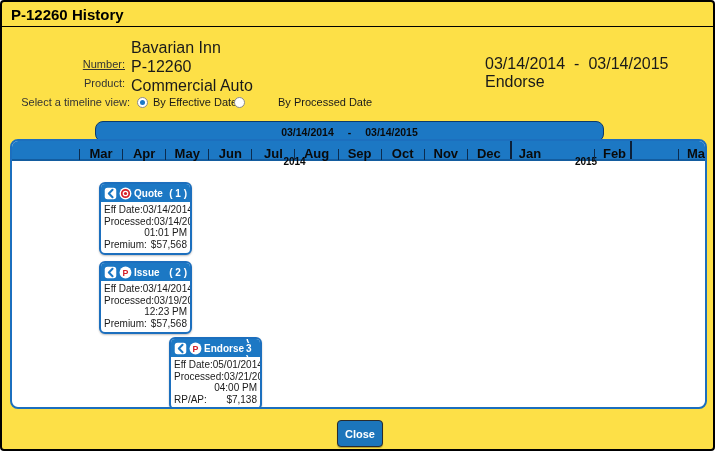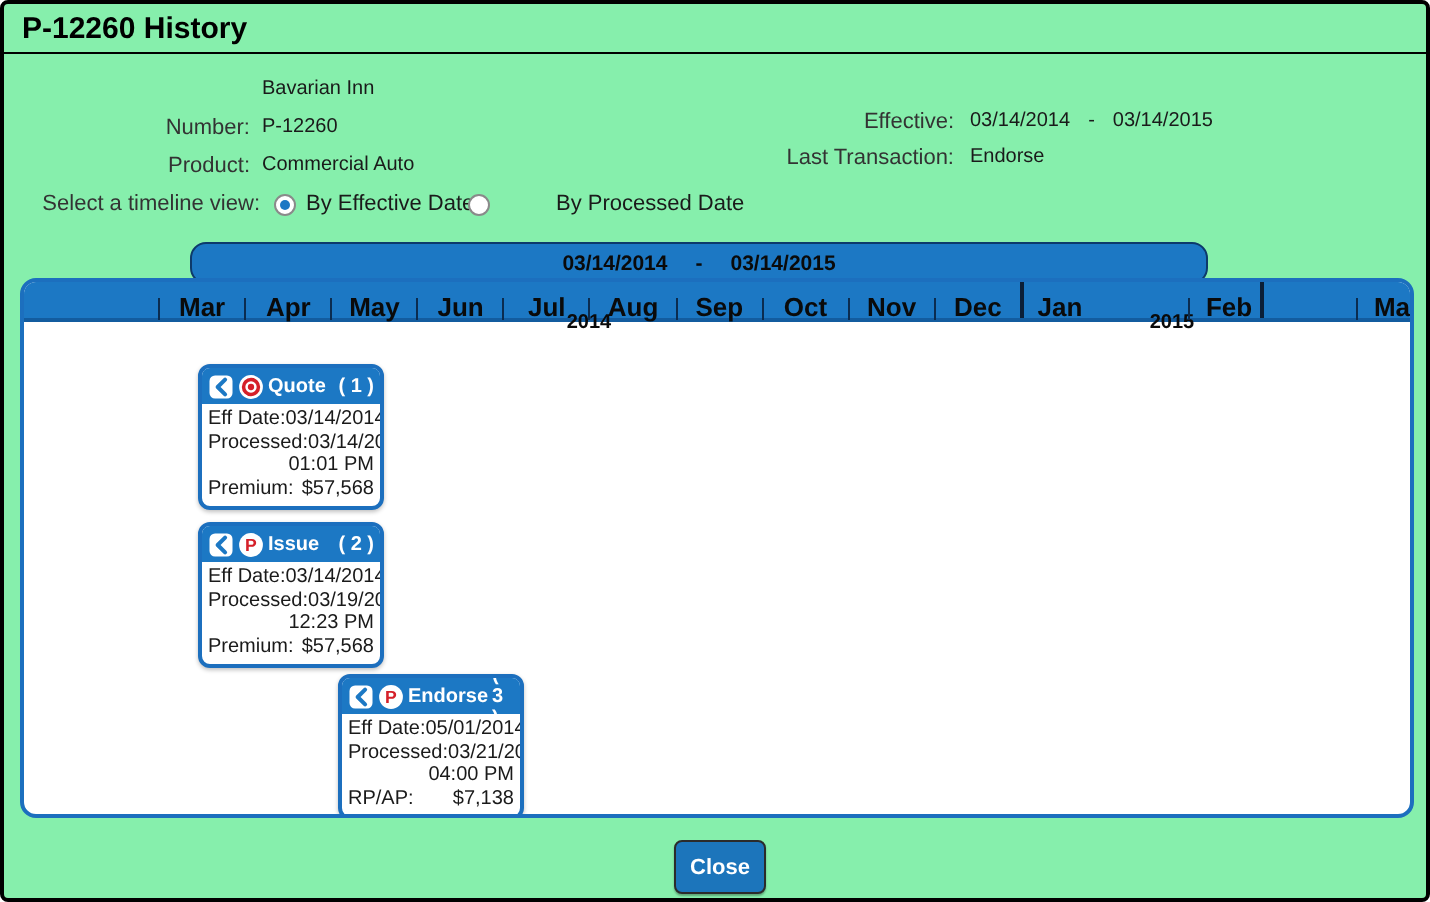--- a/index.html
+++ b/index.html
@@ -1,35 +1,35 @@
 <!DOCTYPE html>
 <html><head>
 <meta charset="utf-8">
 <style>
   * { margin:0; padding:0; box-sizing:border-box; }
   html,body { background:#fff; }
   body { font-family:"Liberation Sans", sans-serif; color:#1a1a1a; }
 
   .window {
     position:relative; width:715px; height:451px;
-    background:#86efac; border:2px solid #000; border-radius:4px;
+    background:#fde047; border:2px solid #000; border-radius:4px;
     overflow:hidden;
   }
 
   
   .titlebar { position:absolute; left:0; top:0; width:100%; height:25px;
     border-bottom:1px solid #000; }
   .title { position:absolute; left:9px; top:4px; font-size:15px; font-weight:bold; color:#000; }
 
   
   .lbl { position:absolute; font-size:11px; color:#333; text-align:right; }
-  .val { position:absolute; font-size:10px; color:#1a1a1a; }
+  .val { position:absolute; font-size:16px; color:#1a1a1a; }
   .row-insured-l { left:0; width:123px; top:37px; }
   .row-insured-v { left:129px; top:37px; }
-  .row-number-l  { left:0; width:123px; top:56px; }
+  .row-number-l  { left:0; width:123px; top:56px;text-decoration:underline; }
   .row-number-v  { left:129px; top:56px; }
   .row-product-l { left:0; width:123px; top:75px; }
   .row-product-v { left:129px; top:75px; }
   .row-eff-l  { left:340px; width:135px; top:53px; }
   .row-eff-v  { left:483px; top:53px; display:flex; gap:9px; }
   .row-last-l { left:340px; width:135px; top:71px; }
   .row-last-v { left:483px; top:71px; }
 
   
   .view-prompt { left:0; width:128px; top:94px; }
@@ -99,27 +99,25 @@
   <div class="titlebar">
     <div class="title">P-12260 History</div>
   </div>
 
   <div class="val row-insured-v">Bavarian Inn</div>
   <div class="lbl row-number-l">Number:</div>
   <div class="val row-number-v">P-12260</div>
   <div class="lbl row-product-l">Product:</div>
   <div class="val row-product-v">Commercial Auto</div>
 
-  <div class="lbl row-eff-l">Effective:</div>
   <div class="val row-eff-v">
     <span>03/14/2014</span>
     <span>-</span>
     <span>03/14/2015</span>
   </div>
-  <div class="lbl row-last-l">Last Transaction:</div>
   <div class="val row-last-v">Endorse</div>
 
   <div class="lbl view-prompt">Select a timeline view:</div>
   <div class="radio radio1 selected"></div>
   <div class="radio-label rl1">By Effective Date</div>
   <div class="radio radio2"></div>
   <div class="radio-label rl2">By Processed Date</div>
 
   <div class="range-pill">
     <span>03/14/2014</span>

